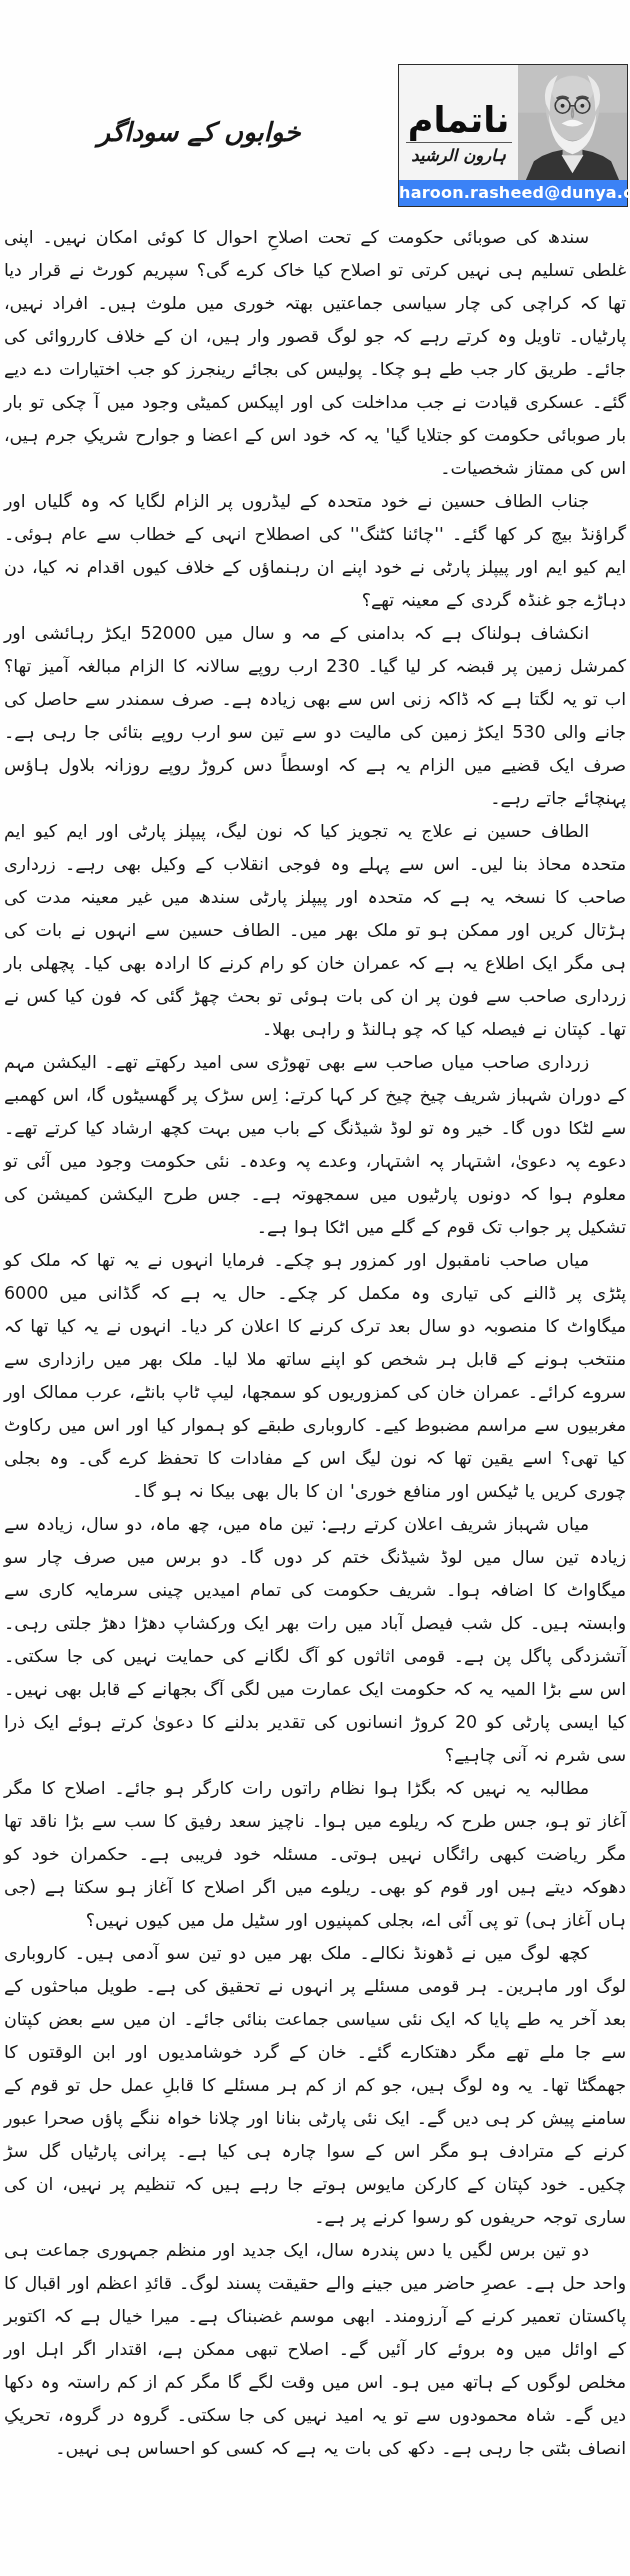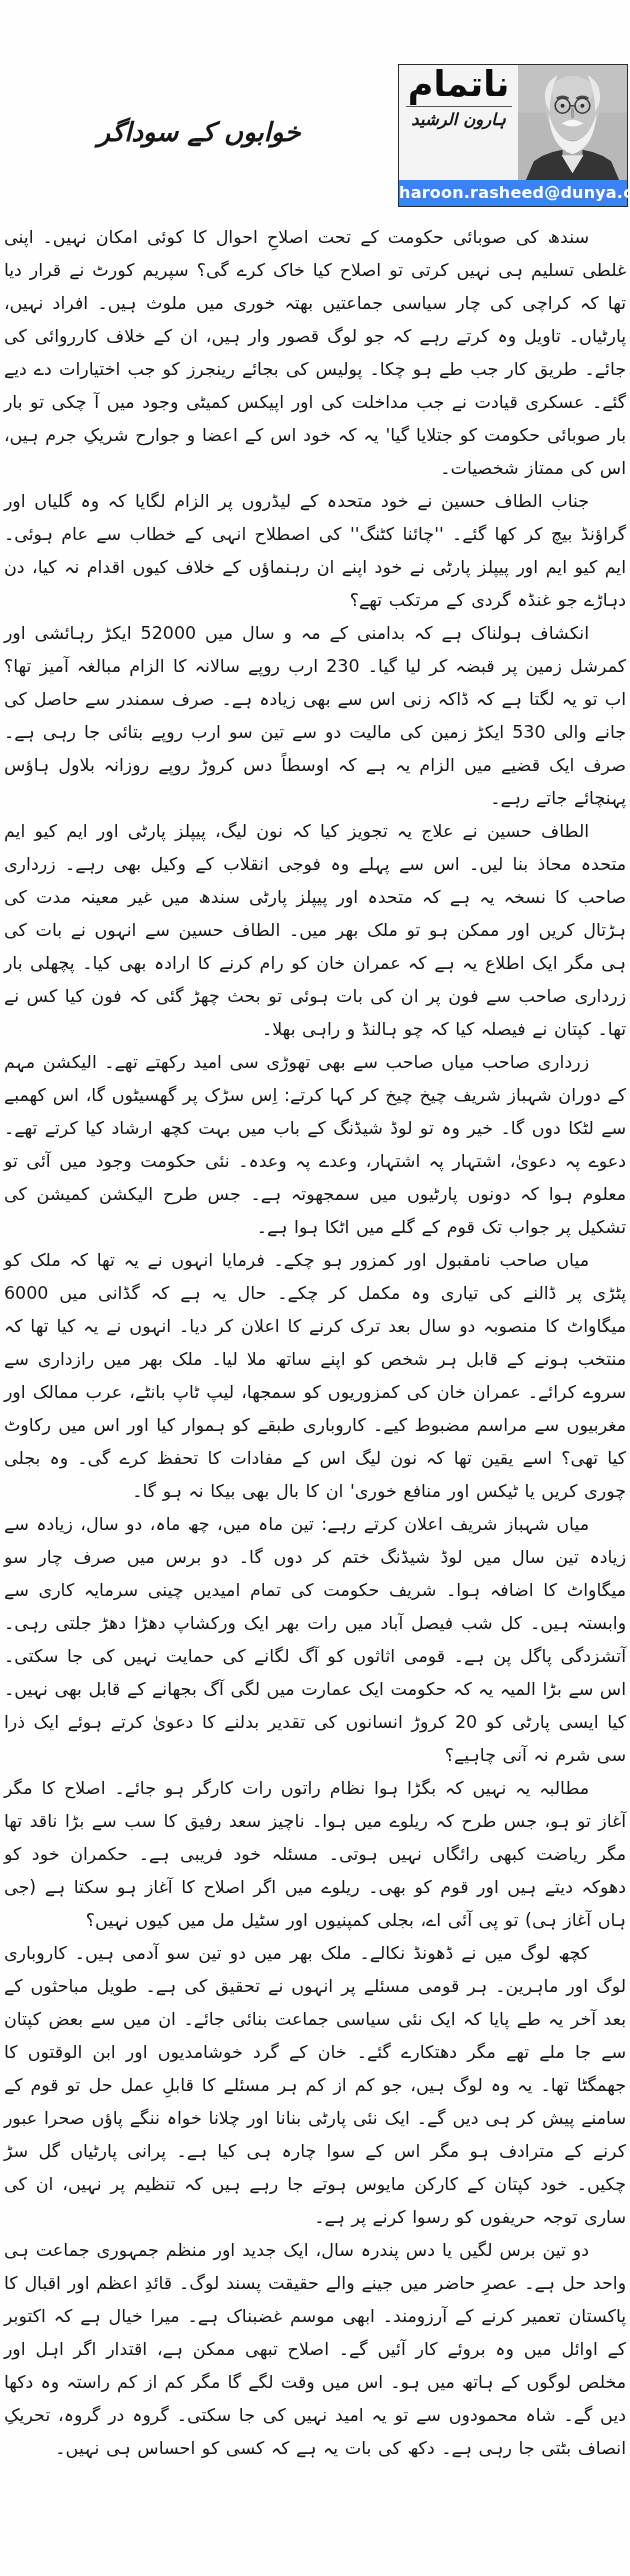--- a/index.html
+++ b/index.html
@@ -48,21 +48,21 @@
   }
   .masthead-top {
     flex: 1;
     display: flex;
     min-height: 0;
   }
   .masthead-left {
     flex: 1;
     display: flex;
     flex-direction: column;
-    justify-content: flex-start;
+    justify-content: flex-end;
     align-items: center;
     padding: 1.9px 1.9px 1px 1.9px;
     min-width: 0;
   }
   .column-logo {
     font-size: 35px;
     font-weight: 900;
     line-height: 1.0;
     direction: rtl;
     color: #0d0d0d;
@@ -72,21 +72,21 @@
     width: 92%;
     height: 1px;
     background: #555;
     margin: 3.9px 0 2.9px 0;
   }
   .author-name {
     font-size: 16.5px;
     font-weight: bold;
     direction: rtl;
     font-style: italic;
-    padding-bottom: 8px;
+    padding-bottom: 14px;
     white-space: nowrap;
   }
   .author-photo {
     width: 109px;
     flex: none;
     overflow: hidden;
     background: #bdbdbd;
   }
   .author-photo svg { display: block; width: 100%; height: 100%; }
   .email-bar {
@@ -167,21 +167,21 @@
     </div>
 
   </header>
 
   <main class="article">
 
 
 
       <p class="para">سندھ کی صوبائی حکومت کے تحت اصلاحِ احوال کا کوئی امکان نہیں۔ اپنی غلطی تسلیم ہی نہیں کرتی تو اصلاح کیا خاک کرے گی؟ سپریم کورٹ نے قرار دیا تھا کہ کراچی کی چار سیاسی جماعتیں بھتہ خوری میں ملوث ہیں۔ افراد نہیں، پارٹیاں۔ تاویل وہ کرتے رہے کہ جو لوگ قصور وار ہیں، ان کے خلاف کارروائی کی جائے۔ طریق کار جب طے ہو چکا۔ پولیس کی بجائے رینجرز کو جب اختیارات دے دیے گئے۔ عسکری قیادت نے جب مداخلت کی اور اپیکس کمیٹی وجود میں آ چکی تو بار بار صوبائی حکومت کو جتلایا گیا' یہ کہ خود اس کے اعضا و جوارح شریکِ جرم ہیں، اس کی ممتاز شخصیات۔</p>
 
-      <p class="para">جناب الطاف حسین نے خود متحدہ کے لیڈروں پر الزام لگایا کہ وہ گلیاں اور گراؤنڈ بیچ کر کھا گئے۔ ''چائنا کٹنگ'' کی اصطلاح انہی کے خطاب سے عام ہوئی۔ ایم کیو ایم اور پیپلز پارٹی نے خود اپنے ان رہنماؤں کے خلاف کیوں اقدام نہ کیا، دن دہاڑے جو غنڈہ گردی کے مرتکب تھے؟</p>
+      <p class="para">جناب الطاف حسین نے خود متحدہ کے لیڈروں پر الزام لگایا کہ وہ گلیاں اور گراؤنڈ بیچ کر کھا گئے۔ ''چائنا کٹنگ'' کی اصطلاح انہی کے خطاب سے عام ہوئی۔ ایم کیو ایم اور پیپلز پارٹی نے خود اپنے ان رہنماؤں کے خلاف کیوں اقدام نہ کیا، دن دہاڑے جو غنڈہ گردی کے معینہ تھے؟</p>
 
       <p class="para">انکشاف ہولناک ہے کہ بدامنی کے مہ و سال میں 52000 ایکڑ رہائشی اور کمرشل زمین پر قبضہ کر لیا گیا۔ 230 ارب روپے سالانہ کا الزام مبالغہ آمیز تھا؟ اب تو یہ لگتا ہے کہ ڈاکہ زنی اس سے بھی زیادہ ہے۔ صرف سمندر سے حاصل کی جانے والی 530 ایکڑ زمین کی مالیت دو سے تین سو ارب روپے بتائی جا رہی ہے۔ صرف ایک قضیے میں الزام یہ ہے کہ اوسطاً دس کروڑ روپے روزانہ بلاول ہاؤس پہنچائے جاتے رہے۔</p>
 
       <p class="para">الطاف حسین نے علاج یہ تجویز کیا کہ نون لیگ، پیپلز پارٹی اور ایم کیو ایم متحدہ محاذ بنا لیں۔ اس سے پہلے وہ فوجی انقلاب کے وکیل بھی رہے۔ زرداری صاحب کا نسخہ یہ ہے کہ متحدہ اور پیپلز پارٹی سندھ میں غیر معینہ مدت کی ہڑتال کریں اور ممکن ہو تو ملک بھر میں۔ الطاف حسین سے انہوں نے بات کی ہی مگر ایک اطلاع یہ ہے کہ عمران خان کو رام کرنے کا ارادہ بھی کیا۔ پچھلی بار زرداری صاحب سے فون پر ان کی بات ہوئی تو بحث چھڑ گئی کہ فون کیا کس نے تھا۔ کپتان نے فیصلہ کیا کہ چو ہالنڈ و راہی بھلا۔</p>
 
       <p class="para">زرداری صاحب میاں صاحب سے بھی تھوڑی سی امید رکھتے تھے۔ الیکشن مہم کے دوران شہباز شریف چیخ چیخ کر کہا کرتے: اِس سڑک پر گھسیٹوں گا، اس کھمبے سے لٹکا دوں گا۔ خیر وہ تو لوڈ شیڈنگ کے باب میں بہت کچھ ارشاد کیا کرتے تھے۔ دعوے پہ دعویٰ، اشتہار پہ اشتہار، وعدے پہ وعدہ۔ نئی حکومت وجود میں آئی تو معلوم ہوا کہ دونوں پارٹیوں میں سمجھوتہ ہے۔ جس طرح الیکشن کمیشن کی تشکیل پر جواب تک قوم کے گلے میں اٹکا ہوا ہے۔</p>
 
       <p class="para">میاں صاحب نامقبول اور کمزور ہو چکے۔ فرمایا انہوں نے یہ تھا کہ ملک کو پٹڑی پر ڈالنے کی تیاری وہ مکمل کر چکے۔ حال یہ ہے کہ گڈانی میں 6000 میگاواٹ کا منصوبہ دو سال بعد ترک کرنے کا اعلان کر دیا۔ انہوں نے یہ کیا تھا کہ منتخب ہونے کے قابل ہر شخص کو اپنے ساتھ ملا لیا۔ ملک بھر میں رازداری سے سروے کرائے۔ عمران خان کی کمزوریوں کو سمجھا، لیپ ٹاپ بانٹے، عرب ممالک اور مغربیوں سے مراسم مضبوط کیے۔ کاروباری طبقے کو ہموار کیا اور اس میں رکاوٹ کیا تھی؟ اسے یقین تھا کہ نون لیگ اس کے مفادات کا تحفظ کرے گی۔ وہ بجلی چوری کریں یا ٹیکس اور منافع خوری' ان کا بال بھی بیکا نہ ہو گا۔</p>
 
       <p class="para">میاں شہباز شریف اعلان کرتے رہے: تین ماہ میں، چھ ماہ، دو سال، زیادہ سے زیادہ تین سال میں لوڈ شیڈنگ ختم کر دوں گا۔ دو برس میں صرف چار سو میگاواٹ کا اضافہ ہوا۔ شریف حکومت کی تمام امیدیں چینی سرمایہ کاری سے وابستہ ہیں۔ کل شب فیصل آباد میں رات بھر ایک ورکشاپ دھڑا دھڑ جلتی رہی۔ آتشزدگی پاگل پن ہے۔ قومی اثاثوں کو آگ لگانے کی حمایت نہیں کی جا سکتی۔ اس سے بڑا المیہ یہ کہ حکومت ایک عمارت میں لگی آگ بجھانے کے قابل بھی نہیں۔ کیا ایسی پارٹی کو 20 کروڑ انسانوں کی تقدیر بدلنے کا دعویٰ کرتے ہوئے ایک ذرا سی شرم نہ آنی چاہیے؟</p>

